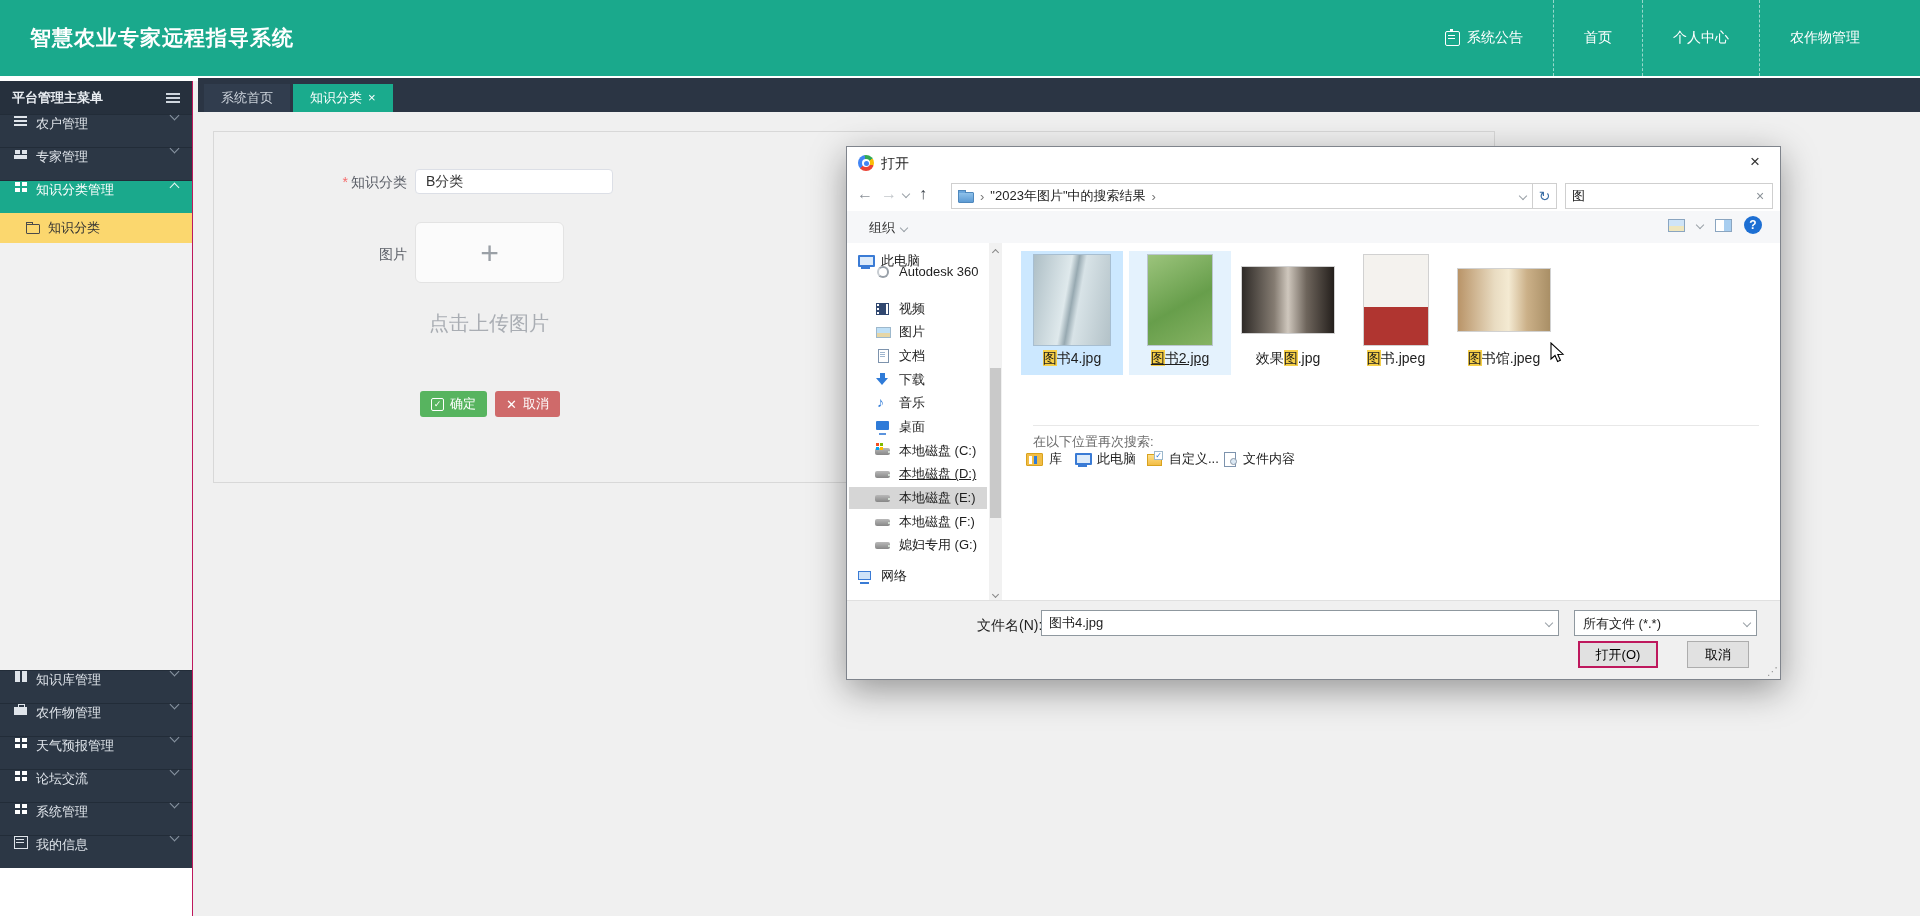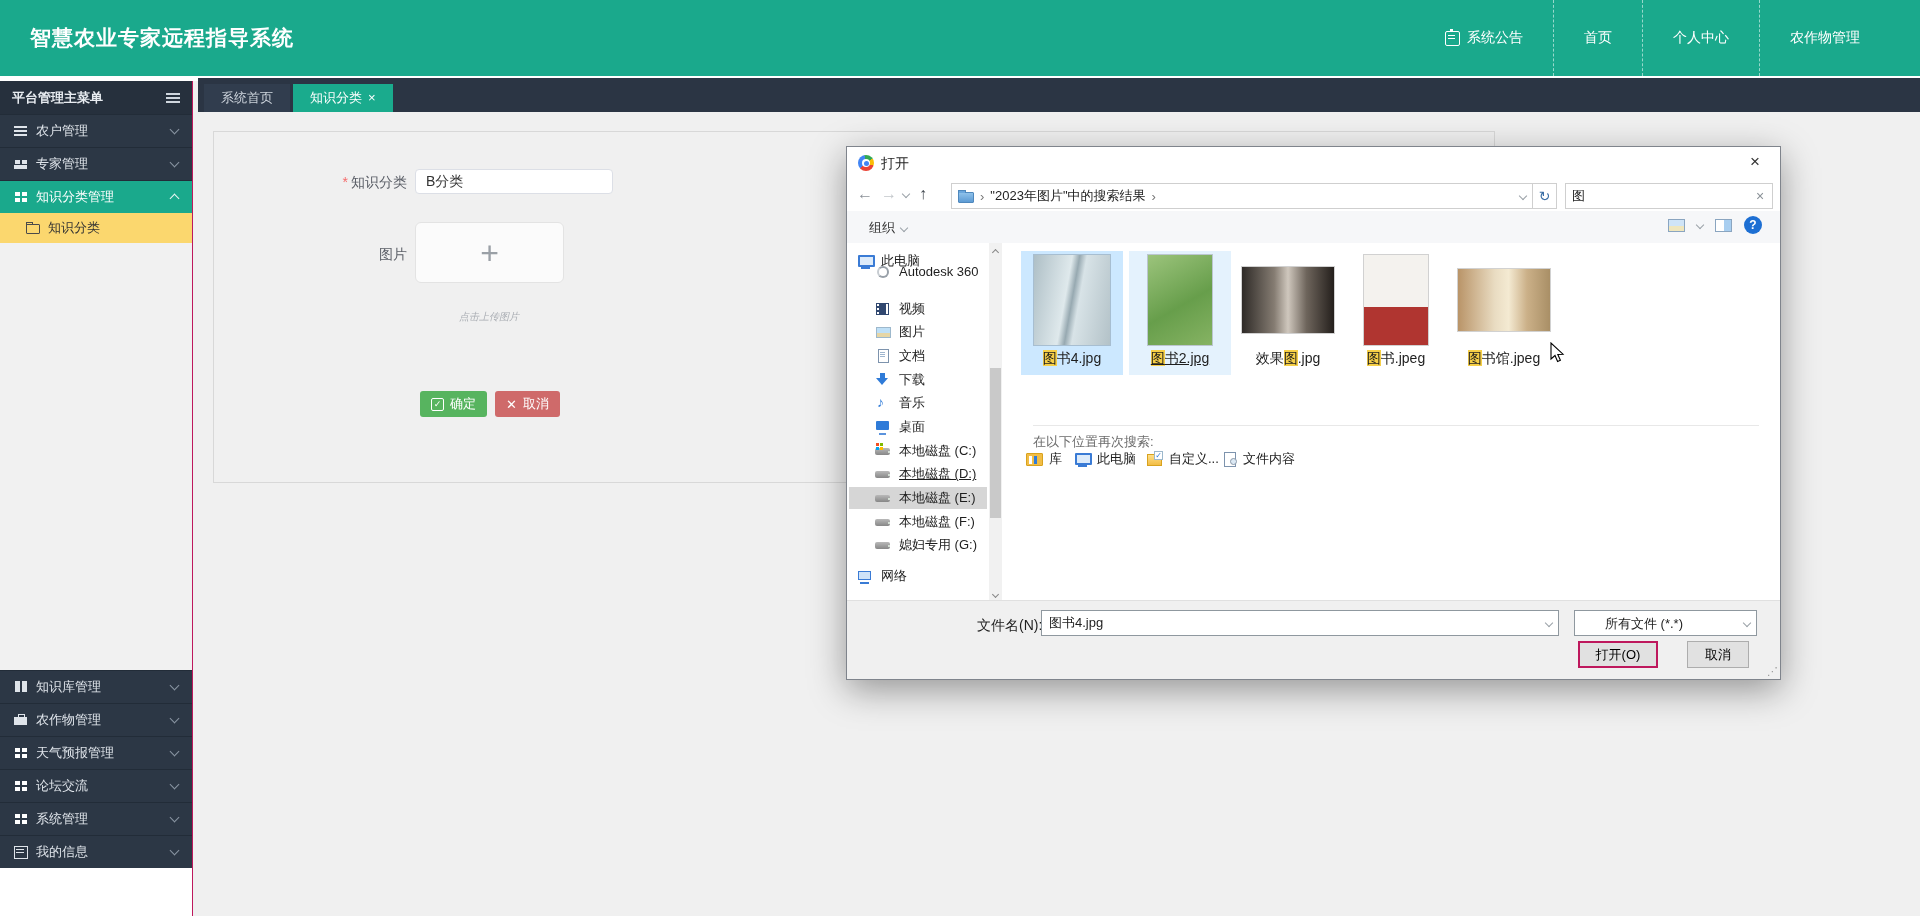--- a/index.html
+++ b/index.html
@@ -14,21 +14,21 @@
   .i-announce{display:inline-block;width:13px;height:13px;border:1px solid #fff;border-radius:2px;position:relative;}
   .i-announce::before{content:"";position:absolute;left:2px;top:3px;width:7px;height:1px;background:#fff;box-shadow:0 3px 0 #fff;}
   .i-announce::after{content:"";position:absolute;left:4px;top:-3px;width:3px;height:2px;background:#fff;}
 
   .head-gap{position:absolute;left:0;top:76px;width:100%;height:5px;background:#fff;}
 
   
   .sidebar{position:absolute;left:0;top:81px;bottom:0;width:192px;background:#fff;border-right:1px solid #be185d;z-index:2;}
   .sb-header{height:33px;background:#26303d;color:#e8ecf1;font-size:13px;font-weight:bold;display:flex;align-items:center;padding:0 12px;justify-content:space-between;}
   .i-hamburger{display:inline-block;width:14px;height:2px;background:#cfd6de;box-shadow:0 4px 0 #cfd6de,0 8px 0 #cfd6de;margin-top:-8px;}
-  .sb-item{height:32px;background:#2c3745;border-top:1px solid #222c38;color:#dfe4ea;font-size:13px;display:flex;align-items:center;padding:0 14px;cursor:pointer;}
+  .sb-item{height:32px;background:#2c3745;border-top:1px solid #222c38;color:#dfe4ea;font-size:13px;display:flex;padding:0 14px;cursor:pointer;}
   .sb-item .sb-label{flex:1;margin-left:8px;}
   .sb-item.active{background:#1aa98c;color:#fff;}
   .sb-sub{height:30px;background:#fbd76e;color:#333;font-size:13px;display:flex;align-items:center;padding:0 14px 0 26px;cursor:pointer;}
   .sb-sub .sb-label{margin-left:8px;}
   .sb-gap{height:427px;background:#f1f1f1;}
   .chv{display:inline-block;width:6px;height:6px;border-right:1.5px solid #8a95a3;border-bottom:1.5px solid #8a95a3;transform:rotate(45deg);margin-top:-3px;}
   .chv.up{transform:rotate(-135deg);margin-top:3px;border-color:#eaf6f2;}
   
   .mi{display:inline-block;position:relative;width:14px;height:12px;flex:none;}
   .mi-list::before{content:"";position:absolute;left:0;top:1px;width:13px;height:2px;background:#dfe4ea;box-shadow:0 4px 0 #dfe4ea,0 8px 0 #dfe4ea;}
@@ -49,21 +49,21 @@
   .tab.active{background:#1aab8d;color:#fff;}
   .tab .tab-close{font-size:13px;}
 
   
   .panel{position:absolute;left:213px;top:131px;width:1280px;height:350px;border:1px solid #d8d8d8;background:#f0f0f0;}
   .form-label{position:absolute;left:290px;width:117px;text-align:right;font-size:14px;color:#5a5e66;}
   .req-star{color:#f56c6c;margin-right:3px;}
   .form-input{position:absolute;left:415px;top:169px;width:176px;height:23px;border:1px solid #dcdfe6;border-radius:4px;background:#fff;font-size:14px;color:#333;padding:0 10px;font-family:inherit;}
   .upload-box{position:absolute;left:415px;top:222px;width:147px;height:59px;background:#fbfbfb;border:1px solid #e3e3e3;border-radius:6px;display:flex;align-items:center;justify-content:center;cursor:pointer;}
   .upload-plus{font-size:32px;font-weight:200;color:#9aa0a6;line-height:1;}
-  .upload-hint{position:absolute;left:403px;top:310px;width:172px;text-align:center;font-size:10px;color:#a9adb3;font-style:italic;}
+  .upload-hint{position:absolute;left:403px;top:310px;width:172px;text-align:center;font-size:20px;color:#a9adb3;}
   .btn{position:absolute;top:391px;height:26px;border:none;border-radius:3px;color:#fff;font-size:13px;display:flex;align-items:center;gap:6px;padding:0 11px;cursor:pointer;font-family:inherit;}
   .btn-confirm{left:420px;background:#57b45f;}
   .btn-cancel{left:495px;background:#cf6a6a;}
   .cfm-ico{display:inline-flex;width:11px;height:11px;border:1px solid #fff;border-radius:2px;align-items:center;justify-content:center;font-size:9px;line-height:1;}
 
   
   .dlg{position:absolute;left:846px;top:146px;width:933px;height:532px;background:#fff;border:1px solid #7f848c;box-shadow:0 10px 34px rgba(0,0,0,.38);z-index:10;font-size:14px;color:#1e1e1e;}
   .dlg-title{position:absolute;left:0;top:0;right:0;height:32px;background:#fff;}
   .dlg-title .t-label{position:absolute;left:34px;top:8px;font-size:14px;}
   .i-chrome{position:absolute;left:11px;top:8px;width:16px;height:16px;border-radius:50%;background:conic-gradient(from 110deg,#ea4335 0 33%,#4285f4 33% 66%,#34a853 66% 85%,#fbbc05 85% 100%);}
@@ -150,21 +150,21 @@
   .i-contents{display:inline-block;position:relative;width:13px;height:14px;}
   .i-contents::before{content:"";position:absolute;left:0;top:0;width:10px;height:13px;border:1px solid #7d93ad;background:#fff;}
   .i-contents::after{content:"";position:absolute;right:0;bottom:1px;width:5px;height:5px;border:1.5px solid #8a98a8;border-radius:50%;background:#dce9f5;}
   
   .dlg-footer{position:absolute;left:0;right:0;bottom:0;height:78px;background:#f0f0f0;border-top:1px solid #e0e0e0;}
   .fn-label{position:absolute;left:130px;top:16px;font-size:14px;}
   .fn-combo{position:absolute;left:194px;top:9px;width:518px;height:26px;background:#fff;border:1px solid #8f989f;box-sizing:border-box;}
   .fn-combo input{position:absolute;left:0;top:0;width:486px;height:24px;border:none;outline:none;font-size:13px;padding:0 7px;font-family:inherit;color:#1e1e1e;}
   .combo-arrow{position:absolute;right:6px;top:9px;}
   .ft-combo{position:absolute;left:727px;top:9px;width:183px;height:26px;background:#fff;border:1px solid #8f989f;box-sizing:border-box;font-size:13px;cursor:pointer;}
-  .ft-combo .ft-val{position:absolute;left:8px;top:4px;margin-left:22px;}
+  .ft-combo .ft-val{position:absolute;left:8px;top:4px;}
   .dlg-btn{position:absolute;top:40px;height:27px;font-size:13px;background:#e1e1e1;border:1px solid #adadad;cursor:pointer;font-family:inherit;box-sizing:border-box;}
   .btn-open{left:731px;width:80px;border:2px solid #be185d;}
   .btn-dlg-cancel{left:840px;width:62px;}
   .grip{position:absolute;right:2px;bottom:1px;font-size:11px;color:#9a9a9a;}
 
   
   .cursor{position:absolute;left:1550px;top:342px;z-index:30;pointer-events:none;}
 </style>
 </head>
 <body>

